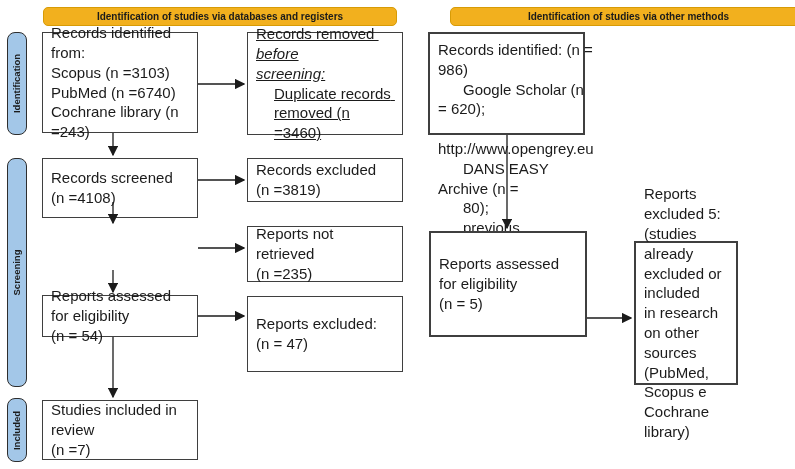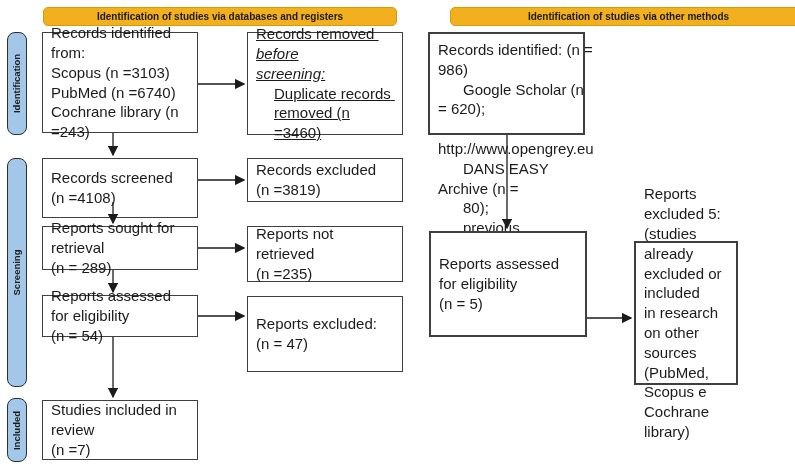--- a/index.html
+++ b/index.html
@@ -64,24 +64,20 @@
 Scopus (n =3103)
 PubMed (n =6740)
 Cochrane library (n =243)</div>
   </div>
 
   <div class="box" style="left:42px;top:158px;width:156px;height:60px;">
     <div class="txt">Records screened
 (n =4108)</div>
   </div>
 
-  <div class="box" style="left:42px;top:226px;width:156px;height:44px;">
-    <div class="txt">Reports sought for retrieval
-(n = 289)</div>
-  </div>
 
   <div class="box" style="left:42px;top:295px;width:156px;height:42px;">
     <div class="txt">Reports assessed for eligibility
 (n = 54)</div>
   </div>
 
   <div class="box" style="left:42px;top:400px;width:156px;height:60px;">
     <div class="txt">Studies included in review
 (n =7)</div>
   </div>

